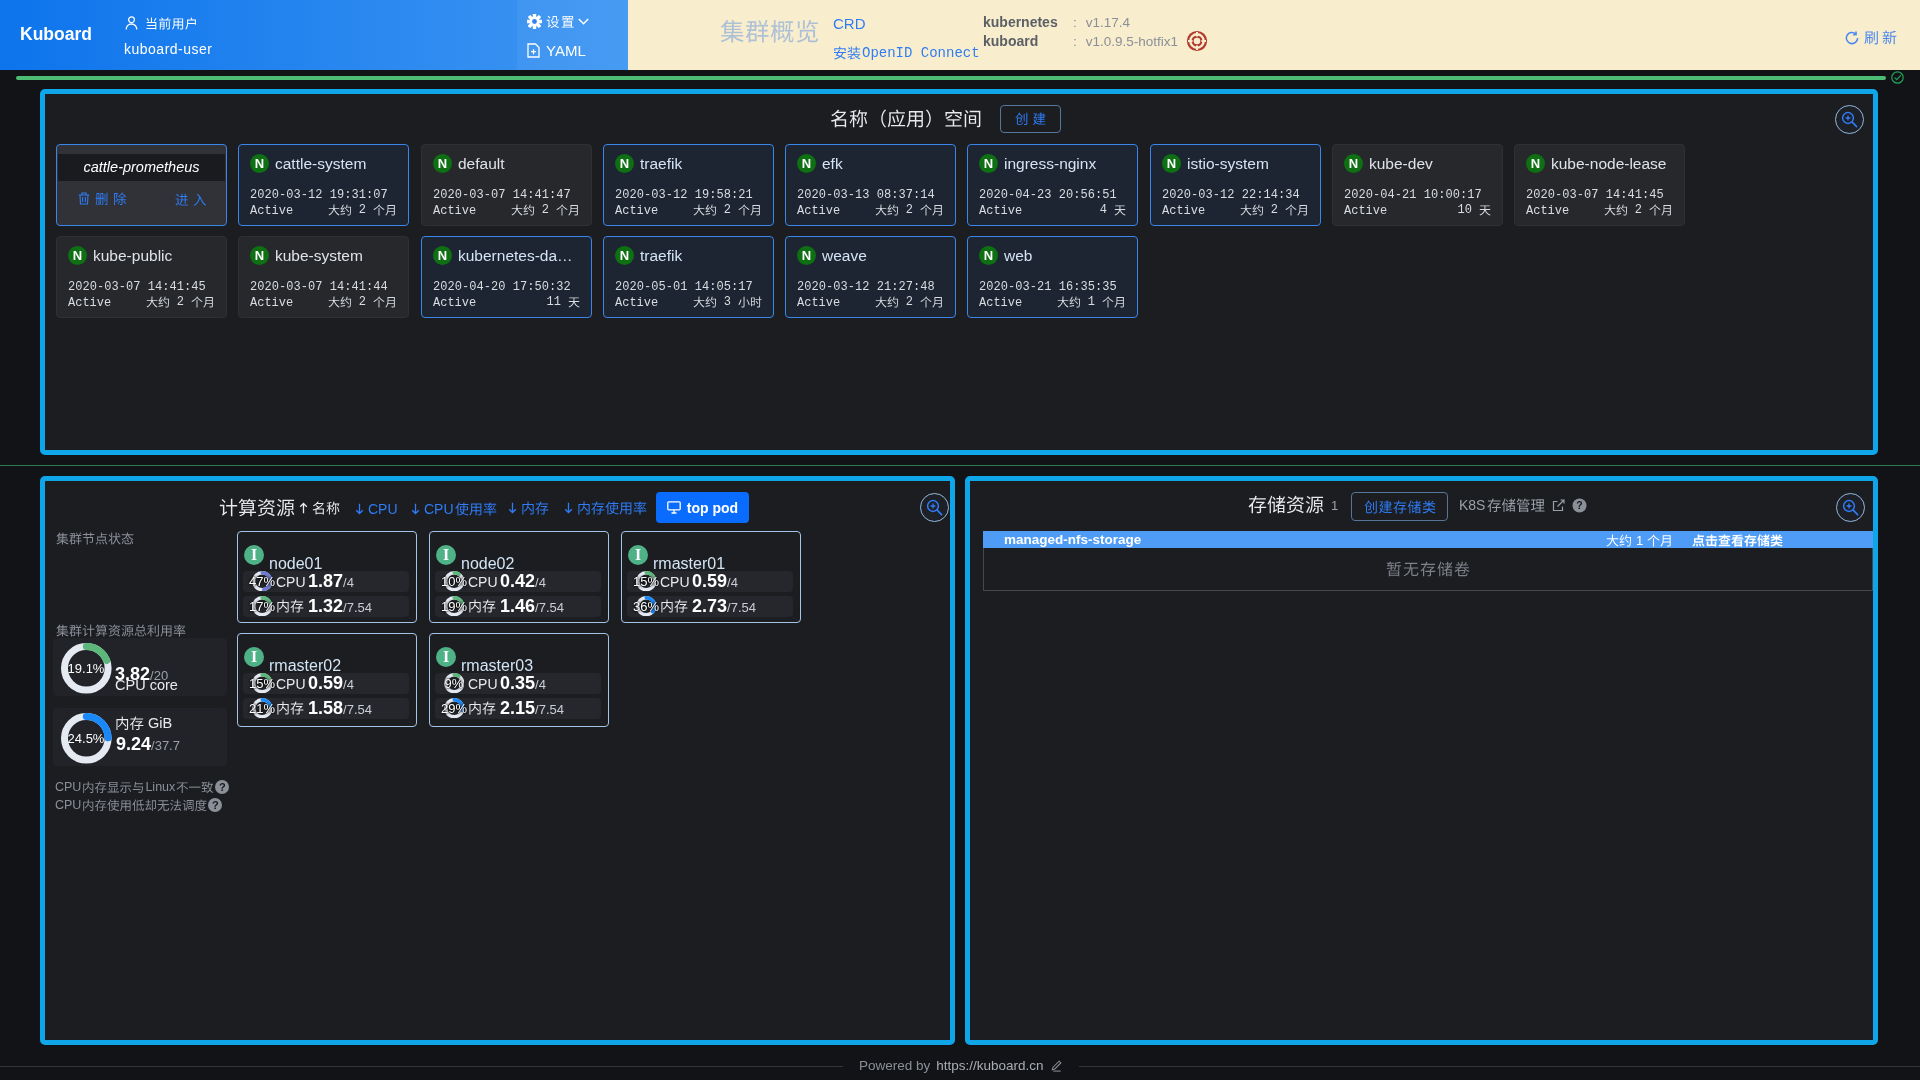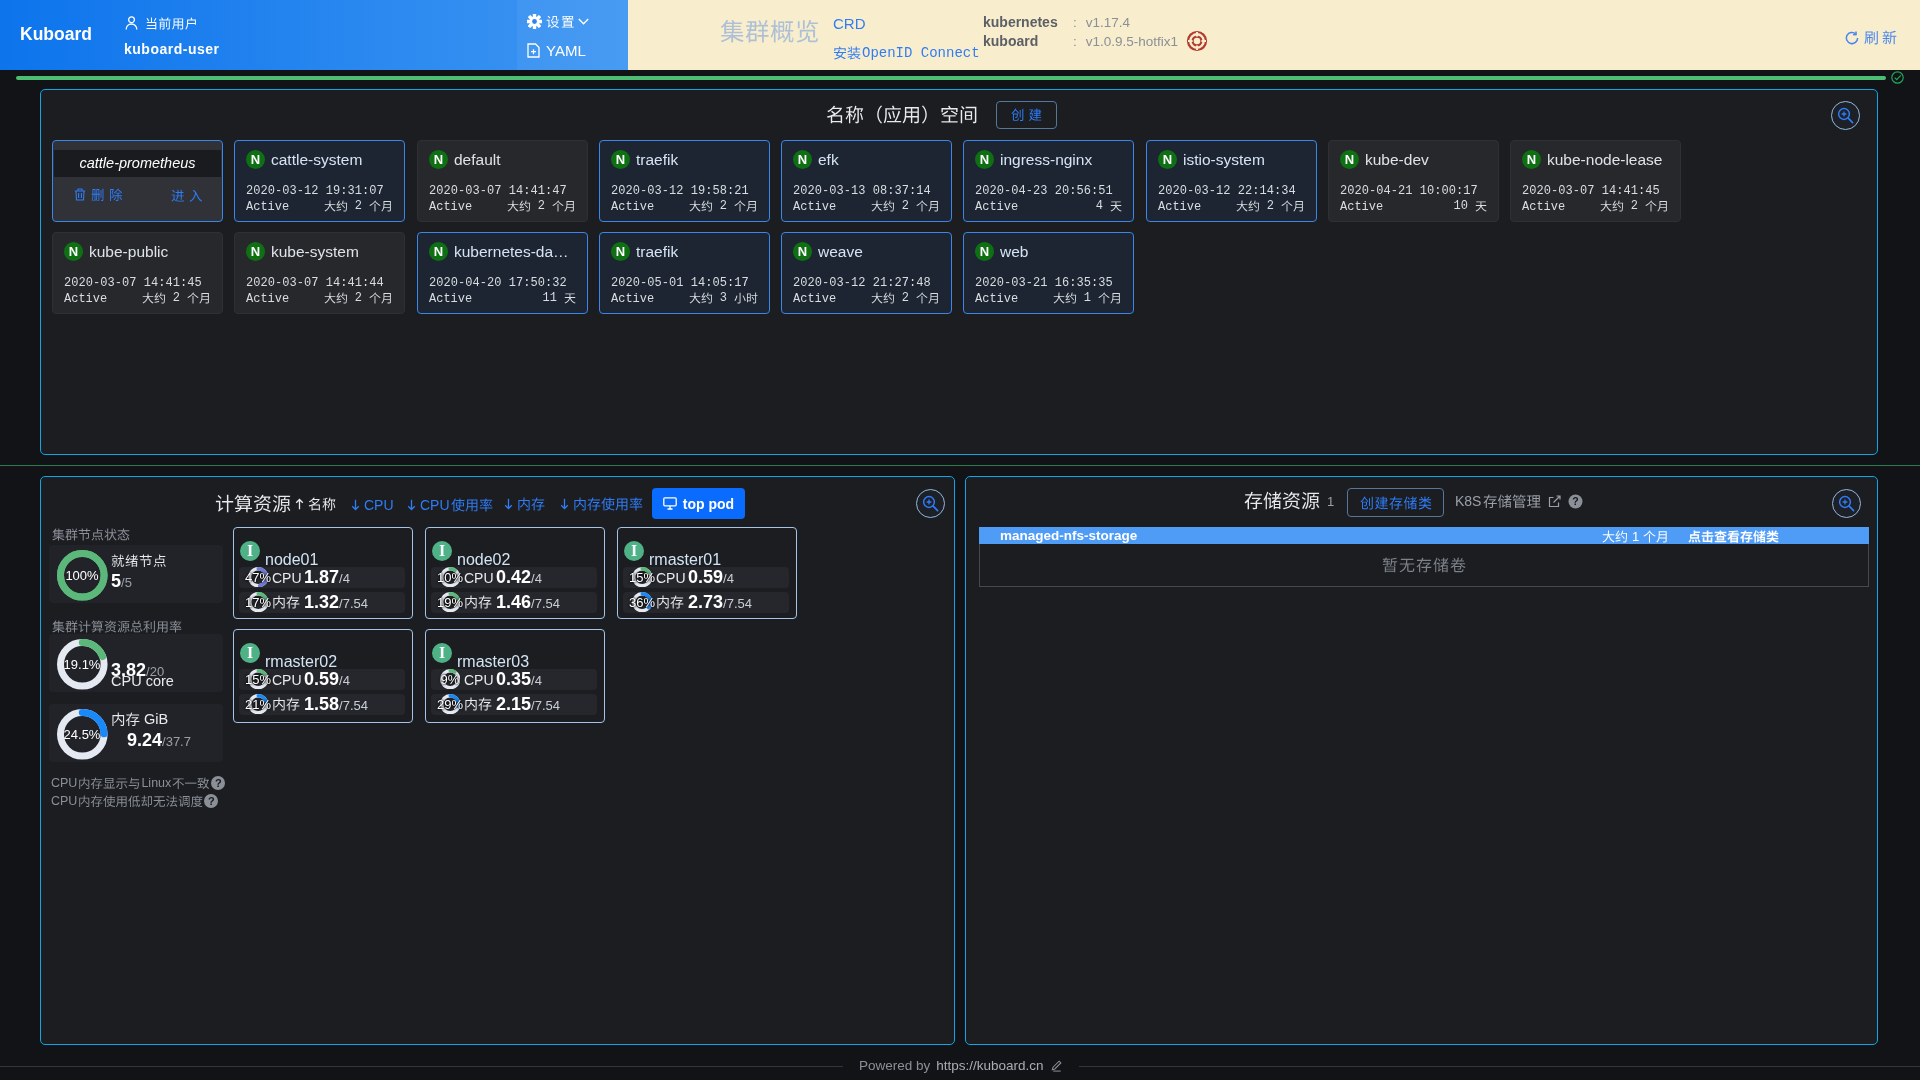--- a/index.html
+++ b/index.html
@@ -4,21 +4,21 @@
   html,body { width:1920px; height:1080px; background:#121316; overflow:hidden;
     font-family:"Liberation Sans", sans-serif; }
   svg.cjk { display:inline-block; }
   .abs { position:absolute; }
   #hdr-blue { position:absolute; left:0; top:0; width:628px; height:70px;
     background:linear-gradient(90deg,#0d74ec,#3e96f2); }
   #hdr-cream { position:absolute; left:628px; top:0; width:1292px; height:70px; background:#f8eecd; }
   #logo { position:absolute; left:20px; top:24px; color:#fff; font-size:17.5px; font-weight:bold; }
   .zoombtn { position:absolute; width:29px; height:29px; border:1px solid #93b8df; border-radius:50%;
      display:flex; align-items:center; justify-content:center; background:#1d2026; }
-  .panel { position:absolute; background:#1b1d21; border:1px solid #0ea5e9; border-radius:5px; }
+  .panel { position:absolute; background:#1b1d21; border:5px solid #0ea5e9; border-radius:5px; }
   #p-ns { left:40px; top:89px; width:1838px; height:366px; }
   #p-compute { left:40px; top:476px; width:915px; height:569px; }
   #p-storage { left:965px; top:476px; width:913px; height:569px; }
   .btn-line { position:absolute; border:1px solid #56779c; border-radius:4px;
      display:flex; align-items:center; justify-content:center; background:transparent; }
   .nscard { position:absolute; width:171px; height:82px; border-radius:4px;
      background:#26282c; border:1px solid #2e3034; }
   .nscard.act { background:#1c2531; border:1px solid #3a86ea; }
   .nscard .ic { position:absolute; left:11px; top:9px; width:19px; height:19px; border-radius:50%;
      background:#0e7012; color:#fff; font-size:13px; font-weight:bold; text-align:center; line-height:19px; }
@@ -63,21 +63,21 @@
       <circle cx="6.5" cy="3.8" r="2.9" fill="none" stroke="#fff" stroke-width="1.3"></circle>
       <path d="M1.2 13.5 C1.2 10 3.6 8 6.5 8 C9.4 8 11.8 10 11.8 13.5" fill="none" stroke="#fff" stroke-width="1.3"></path>
     </svg>
     <svg class="cjk" style="" width="53" height="13" viewBox="0 0 53 13" fill="#fff">
       <use href="#g5f53" transform="matrix(0.0130,0,0,-0.0130,0.00,11.44)"></use>
       <use href="#g524d" transform="matrix(0.0130,0,0,-0.0130,13.30,11.44)"></use>
       <use href="#g7528" transform="matrix(0.0130,0,0,-0.0130,26.60,11.44)"></use>
       <use href="#g6237" transform="matrix(0.0130,0,0,-0.0130,39.90,11.44)"></use>
     </svg>
   </div>
-<div class="abs" style="left:124px;top:41px;color:#fff;font-weight:bold;font-size:14px;letter-spacing:0.5px;">kuboard-user</div>
+<div class="abs" style="left:124px;top:41px;color:#fff;font-weight:normal;font-size:14px;letter-spacing:0.5px;">kuboard-user</div>
 <div class="abs" style="left:527px;top:14px;color:#fff;font-size:15px;display:flex;gap:4px;align-items:center;">
     <svg width="15" height="15" viewBox="-7.5 -7.5 15 15">
       <g fill="#fff">
         <rect x="-1.7" y="-7.8" width="3.4" height="3.6" rx="0.5" transform="rotate(0)"></rect>
         <rect x="-1.7" y="-7.8" width="3.4" height="3.6" rx="0.5" transform="rotate(45)"></rect>
         <rect x="-1.7" y="-7.8" width="3.4" height="3.6" rx="0.5" transform="rotate(90)"></rect>
         <rect x="-1.7" y="-7.8" width="3.4" height="3.6" rx="0.5" transform="rotate(135)"></rect>
         <rect x="-1.7" y="-7.8" width="3.4" height="3.6" rx="0.5" transform="rotate(180)"></rect>
         <rect x="-1.7" y="-7.8" width="3.4" height="3.6" rx="0.5" transform="rotate(225)"></rect>
         <rect x="-1.7" y="-7.8" width="3.4" height="3.6" rx="0.5" transform="rotate(270)"></rect>
@@ -496,34 +496,20 @@
       </svg>
     </div>
 <div class="sideLabel" style="left:11px;top:50px;"><svg class="cjk" style="" width="78" height="13" viewBox="0 0 78 13" fill="#8b8f98">
         <use href="#g96c6" transform="matrix(0.0130,0,0,-0.0130,0.00,11.44)"></use>
         <use href="#g7fa4" transform="matrix(0.0130,0,0,-0.0130,13.00,11.44)"></use>
         <use href="#g8282" transform="matrix(0.0130,0,0,-0.0130,26.00,11.44)"></use>
         <use href="#g70b9" transform="matrix(0.0130,0,0,-0.0130,39.00,11.44)"></use>
         <use href="#g72b6" transform="matrix(0.0130,0,0,-0.0130,52.00,11.44)"></use>
         <use href="#g6001" transform="matrix(0.0130,0,0,-0.0130,65.00,11.44)"></use>
       </svg></div>
-<div class="sidecard" style="top:68px;">
-      <svg style="position:absolute;left:7.7px;top:4.7px;" width="51" height="51" viewBox="0 0 51 51">
-        <circle cx="25.3" cy="25.3" r="21.8" fill="none" stroke="#5cb87a" stroke-width="7"></circle>
-        <circle cx="25.3" cy="25.3" r="21.8" fill="none" stroke="#5cb87a" stroke-width="7" stroke-dasharray="136.97 136.97" transform="rotate(-90 25.3 25.3)"></circle>
-      </svg>
-      <div class="ringtxt" style="left:10px;top:23px;width:46px;">100%</div>
-      <div class="abs" style="left:62px;top:8px;"><svg class="cjk" style="" width="56" height="13.5" viewBox="0 0 56 13.5" fill="#e8eaee">
-          <use href="#g5c31" transform="matrix(0.0135,0,0,-0.0135,0.00,11.88)"></use>
-          <use href="#g7eea" transform="matrix(0.0135,0,0,-0.0135,14.00,11.88)"></use>
-          <use href="#g8282" transform="matrix(0.0135,0,0,-0.0135,28.00,11.88)"></use>
-          <use href="#g70b9" transform="matrix(0.0135,0,0,-0.0135,42.00,11.88)"></use>
-        </svg></div>
-      <div class="abs" style="left:62px;top:26px;color:#fff;font-size:18px;font-weight:bold;">5<span style="font-size:13px;font-weight:normal;color:#9ba0a8;">/5</span></div>
-    </div>
 <div class="sideLabel" style="left:11px;top:142px;"><svg class="cjk" style="" width="130" height="13" viewBox="0 0 130 13" fill="#8b8f98">
         <use href="#g96c6" transform="matrix(0.0130,0,0,-0.0130,0.00,11.44)"></use>
         <use href="#g7fa4" transform="matrix(0.0130,0,0,-0.0130,13.00,11.44)"></use>
         <use href="#g8ba1" transform="matrix(0.0130,0,0,-0.0130,26.00,11.44)"></use>
         <use href="#g7b97" transform="matrix(0.0130,0,0,-0.0130,39.00,11.44)"></use>
         <use href="#g8d44" transform="matrix(0.0130,0,0,-0.0130,52.00,11.44)"></use>
         <use href="#g6e90" transform="matrix(0.0130,0,0,-0.0130,65.00,11.44)"></use>
         <use href="#g603b" transform="matrix(0.0130,0,0,-0.0130,78.00,11.44)"></use>
         <use href="#g5229" transform="matrix(0.0130,0,0,-0.0130,91.00,11.44)"></use>
         <use href="#g7528" transform="matrix(0.0130,0,0,-0.0130,104.00,11.44)"></use>
@@ -544,21 +530,21 @@
         <circle cx="25.3" cy="25.3" r="21.8" fill="none" stroke="#1989fa" stroke-width="7" stroke-dasharray="33.56 136.97" stroke-linecap="round" transform="rotate(-90 25.3 25.3)"></circle>
       </svg>
       <div class="ringtxt" style="left:10px;top:23px;width:46px;">24.5%</div>
       <div class="abs" style="left:62px;top:7px;display:flex;align-items:center;gap:4px;color:#e8eaee;font-size:14.5px;">
         <svg class="cjk" style="" width="29" height="14.5" viewBox="0 0 29 14.5" fill="#e8eaee">
           <use href="#g5185" transform="matrix(0.0145,0,0,-0.0145,0.00,12.76)"></use>
           <use href="#g5b58" transform="matrix(0.0145,0,0,-0.0145,14.50,12.76)"></use>
         </svg>
         <span>GiB</span>
       </div>
-      <div class="abs" style="left:78px;top:26px;color:#fff;font-size:18px;font-weight:bold;">9.24<span style="font-size:13px;font-weight:normal;color:#9ba0a8;">/37.7</span></div>
+      <div class="abs" style="left:63px;top:26px;color:#fff;font-size:18px;font-weight:bold;">9.24<span style="font-size:13px;font-weight:normal;color:#9ba0a8;">/37.7</span></div>
     </div>
 <div class="abs qrow" style="left:10px;top:299px;">
       <span>CPU</span>
       <svg class="cjk" style="" width="62" height="12.5" viewBox="0 0 62 12.5" fill="#8b8f98">
         <use href="#g5185" transform="matrix(0.0125,0,0,-0.0125,0.00,11.00)"></use>
         <use href="#g5b58" transform="matrix(0.0125,0,0,-0.0125,12.50,11.00)"></use>
         <use href="#g663e" transform="matrix(0.0125,0,0,-0.0125,25.00,11.00)"></use>
         <use href="#g793a" transform="matrix(0.0125,0,0,-0.0125,37.50,11.00)"></use>
         <use href="#g4e0e" transform="matrix(0.0125,0,0,-0.0125,50.00,11.00)"></use>
       </svg>

